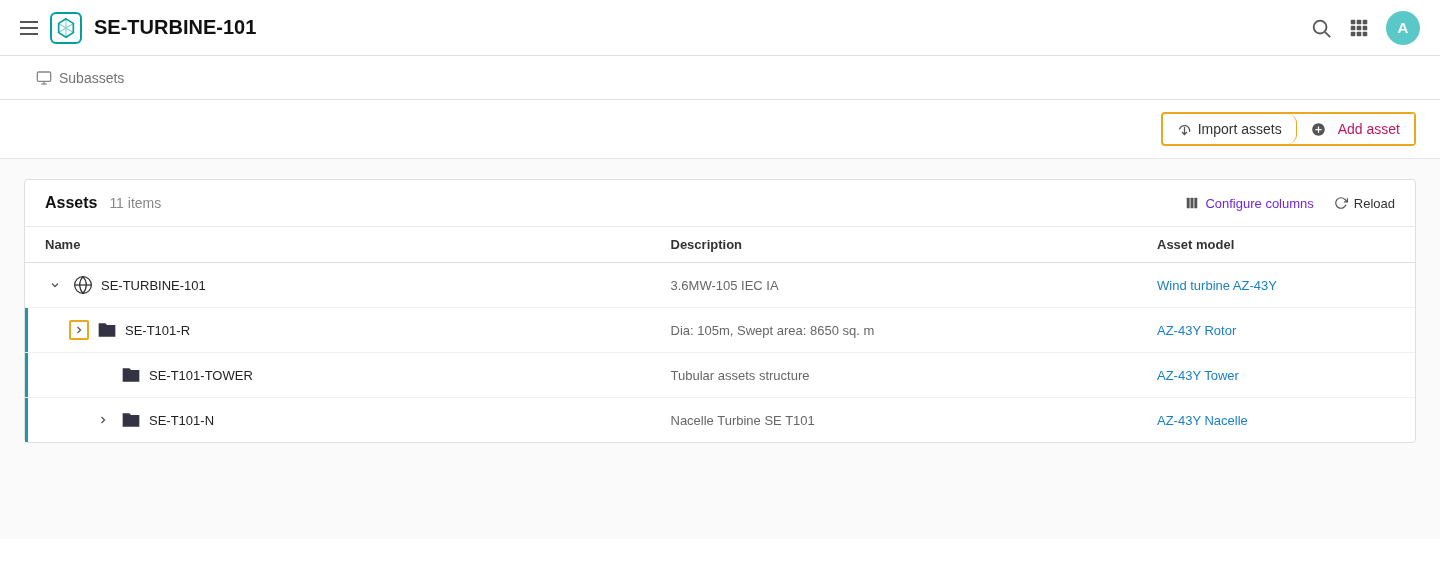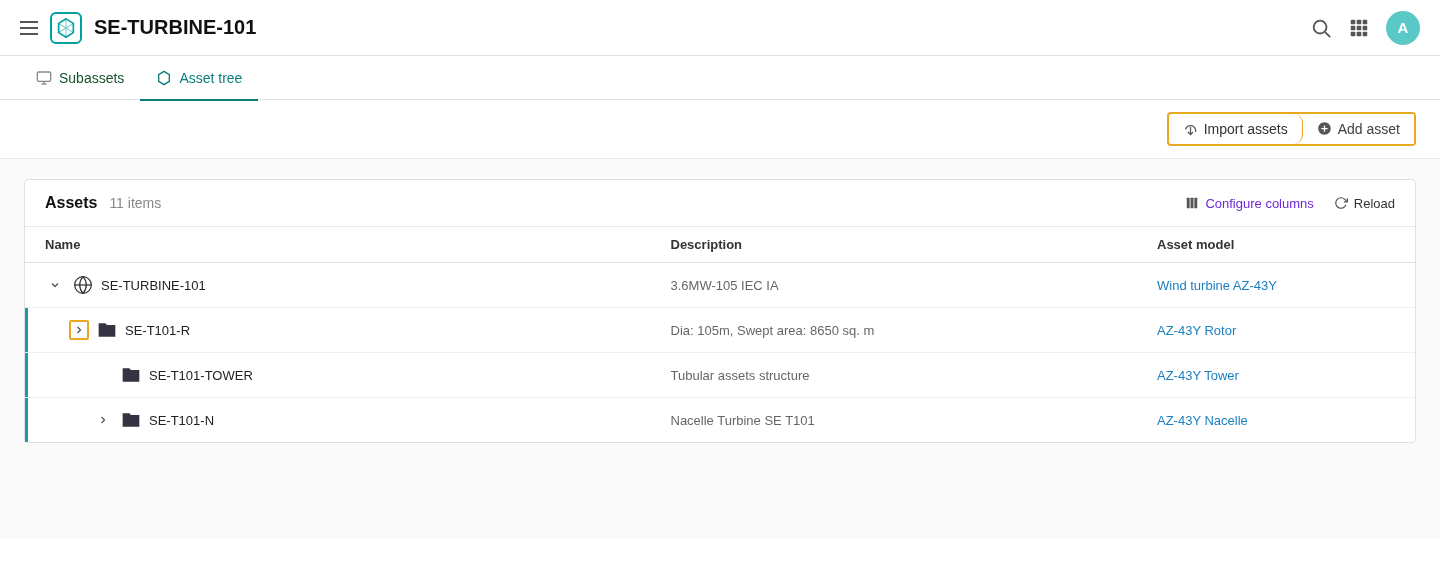--- a/index.html
+++ b/index.html
@@ -75,21 +75,21 @@
       gap: 0;
     }
     .tab-item {
       display: flex;
       align-items: center;
       gap: 7px;
       padding: 0 16px;
       height: 44px;
       cursor: pointer;
       font-size: 14px;
-      color: #14532d;
+      color: #737373;
       border-bottom: 2px solid transparent;
       position: relative;
       top: 1px;
     }
     .tab-item.active {
       color: #0d7b7b;
       border-bottom: 2px solid #0d7b7b;
       font-weight: 500;
     }
     .tab-icon {
@@ -118,26 +118,26 @@
       padding: 7px 14px;
       cursor: pointer;
       font-size: 14px;
       color: #333;
       border-right: 1px solid #e8a820;
       background: #fff;
       border-radius: 9px;
     }
     .add-asset-btn {
       display: flex;
-      align-items: flex-start;
-      gap: 6px;
+      align-items: flex-end;
+      gap: 12px;
       padding: 7px 14px;
       cursor: pointer;
       font-size: 14px;
-      color: #404040;
+      color: #be185d;
       background: #fff;
     }
 
     
     .main-content {
       padding: 20px 24px;
       background: #fafafa;
       min-height: 380px;
     }
     .assets-card {
@@ -314,28 +314,20 @@
 <div class="tabs-bar">
   <div class="tab-item">
     <span class="tab-icon">
       <svg width="16" height="16" viewBox="0 0 24 24" fill="none" stroke="#888" stroke-width="2">
         <rect x="2" y="3" width="20" height="14" rx="2"></rect>
         <line x1="8" y1="21" x2="16" y2="21"></line>
         <line x1="12" y1="17" x2="12" y2="21"></line>
       </svg>
     </span>
     <span>Subassets</span>
-  </div>
-  <div class="tab-item active">
-    <span class="tab-icon">
-      <svg width="16" height="16" viewBox="0 0 24 24" fill="none" stroke="#0d7b7b" stroke-width="2">
-        <path d="M12 2L20 7V17L12 22L4 17V7L12 2Z"></path>
-      </svg>
-    </span>
-    <span>Asset tree</span>
   </div>
 </div>
 
 <div class="toolbar">
   <div class="toolbar-group">
     <div class="import-assets-btn">
       <svg width="15" height="15" viewBox="0 0 24 24" fill="none" stroke="#555" stroke-width="2">
         <polyline points="16 16 12 20 8 16"></polyline>
         <line x1="12" y1="20" x2="12" y2="8"></line>
         <path d="M20 15.66A8 8 0 1 0 4 12"></path>

